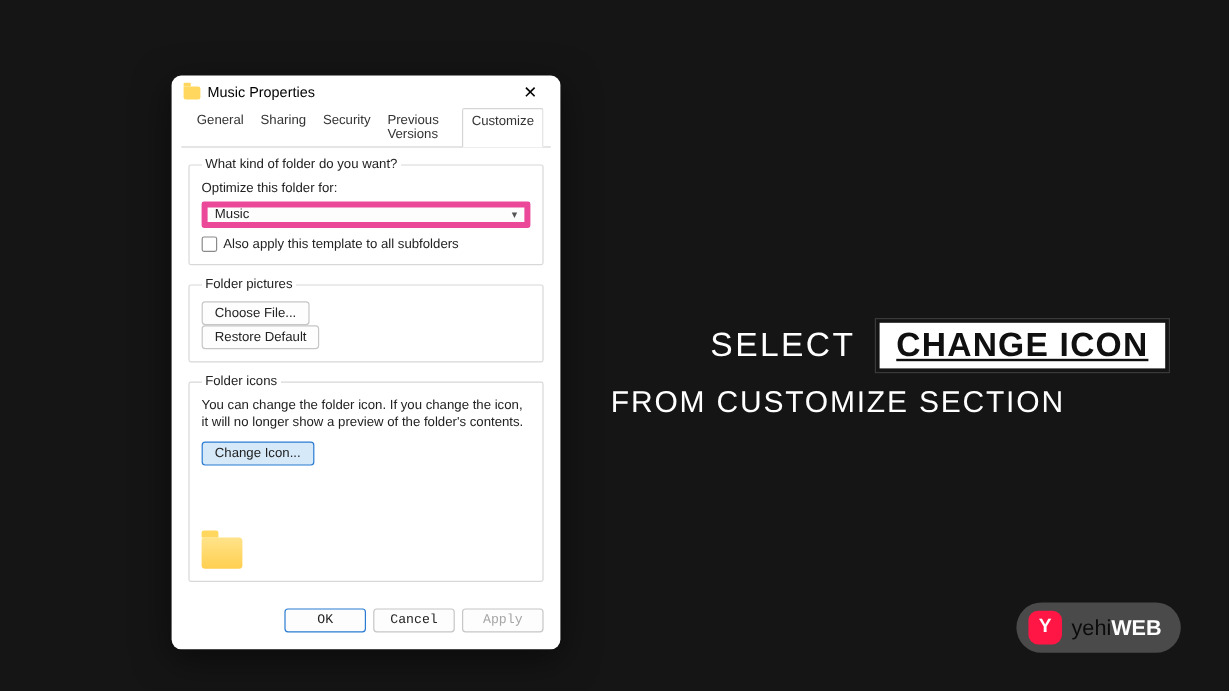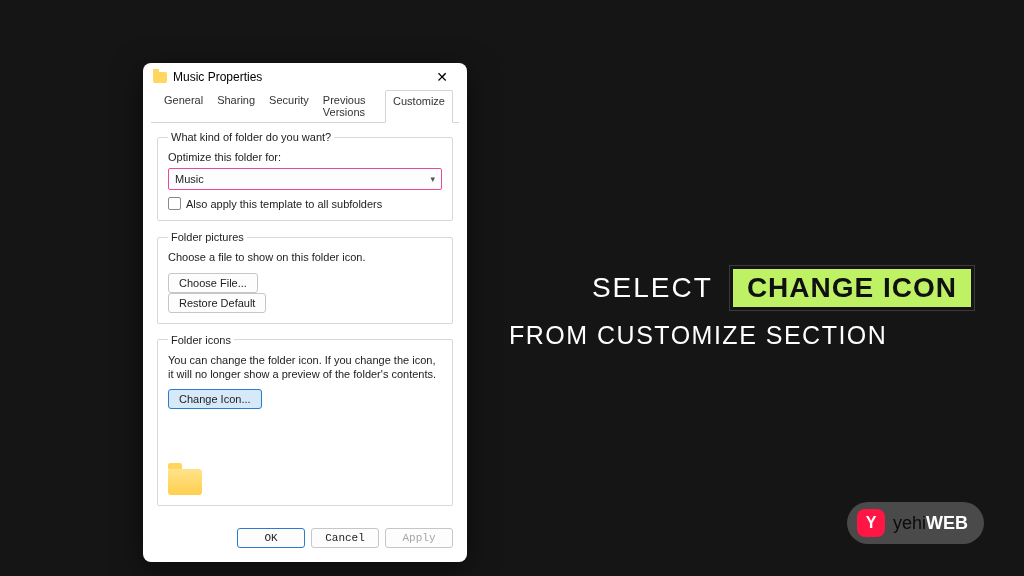--- a/index.html
+++ b/index.html
@@ -101,21 +101,21 @@
     font-size: 11px;
     color: #222;
     line-height: 1.25;
     margin-bottom: 8px;
   }
 
   .combo {
     display: flex;
     align-items: center;
     justify-content: space-between;
-    border: 1px solid #ec4899;
+    border: 5px solid #ec4899;
     background: #fdfdfd;
     height: 22px;
     padding: 0 6px;
     font-size: 11px;
     color: #222;
     border-radius: 2px;
     cursor: pointer;
   }
   .chev { font-size: 9px; color: #555; }
 
@@ -218,27 +218,28 @@
     letter-spacing: 2px;
     font-weight: 400;
     color: #fff;
   }
   .hl-box {
     border: 1px solid #3a3a3a;
     padding: 3px;
     display: inline-block;
   }
   .hl {
-    background: #bef264;
+    background: #ffffff;
     color: #101010;
     font-size: 28px;
     font-weight: 700;
     letter-spacing: 1px;
     padding: 3px 14px;
     display: inline-block;
+    text-decoration: underline;
   }
   .line2 {
     font-size: 25px;
     letter-spacing: 1.5px;
     font-weight: 400;
     color: #fff;
     margin-left: 4px;
   }
 
   
@@ -303,21 +304,20 @@
         <span class="chev">▾</span>
       </div>
       <div class="checkbox-row">
         <div class="cb"></div>
         <span>Also apply this template to all subfolders</span>
       </div>
     </fieldset>
 
     <fieldset>
       <legend>Folder pictures</legend>
-      <div class="desc">Choose a file to show on this folder icon.</div>
       <div class="btn">Choose File...</div><br>
       <div class="btn">Restore Default</div>
     </fieldset>
 
     <fieldset>
       <legend>Folder icons</legend>
       <div class="desc">You can change the folder icon. If you change the icon, it will no longer show a preview of the folder's contents.</div>
       <div class="icons-row">
         <div class="btn highlight">Change Icon...</div>
         <div class="big-folder"></div>

